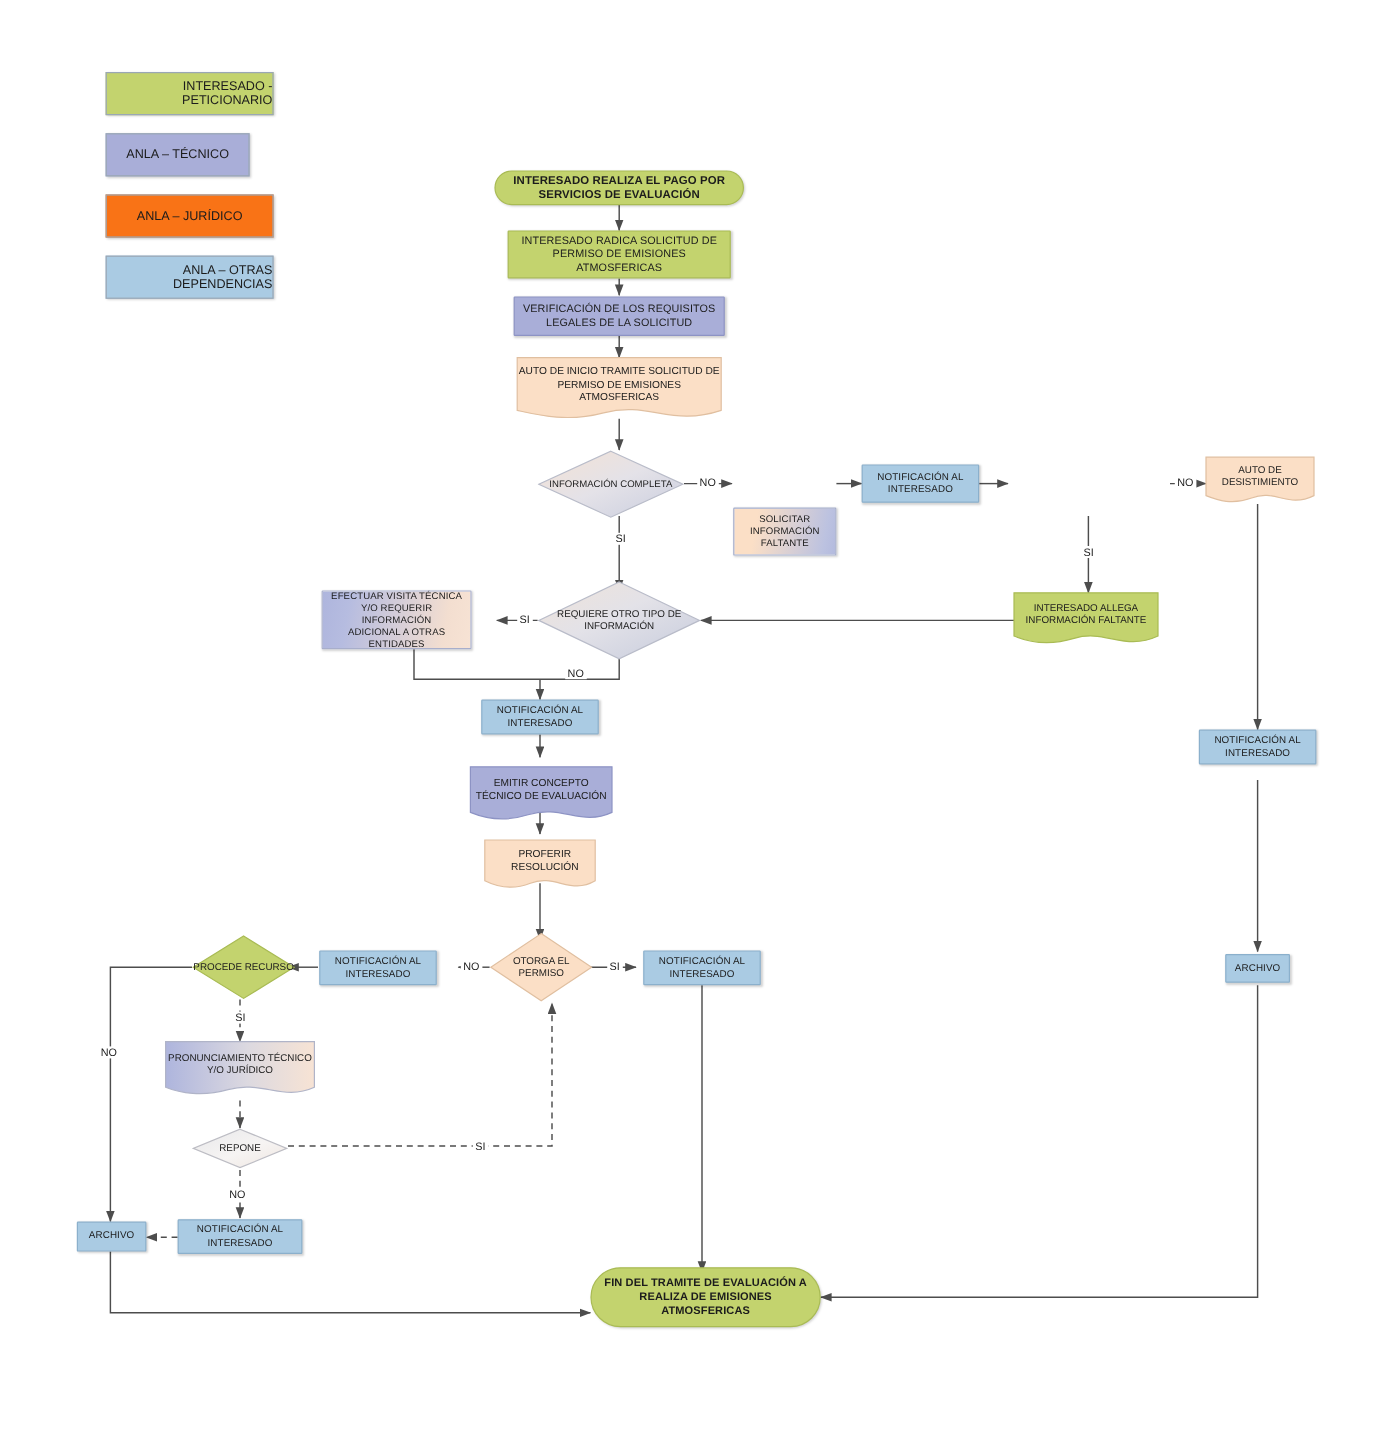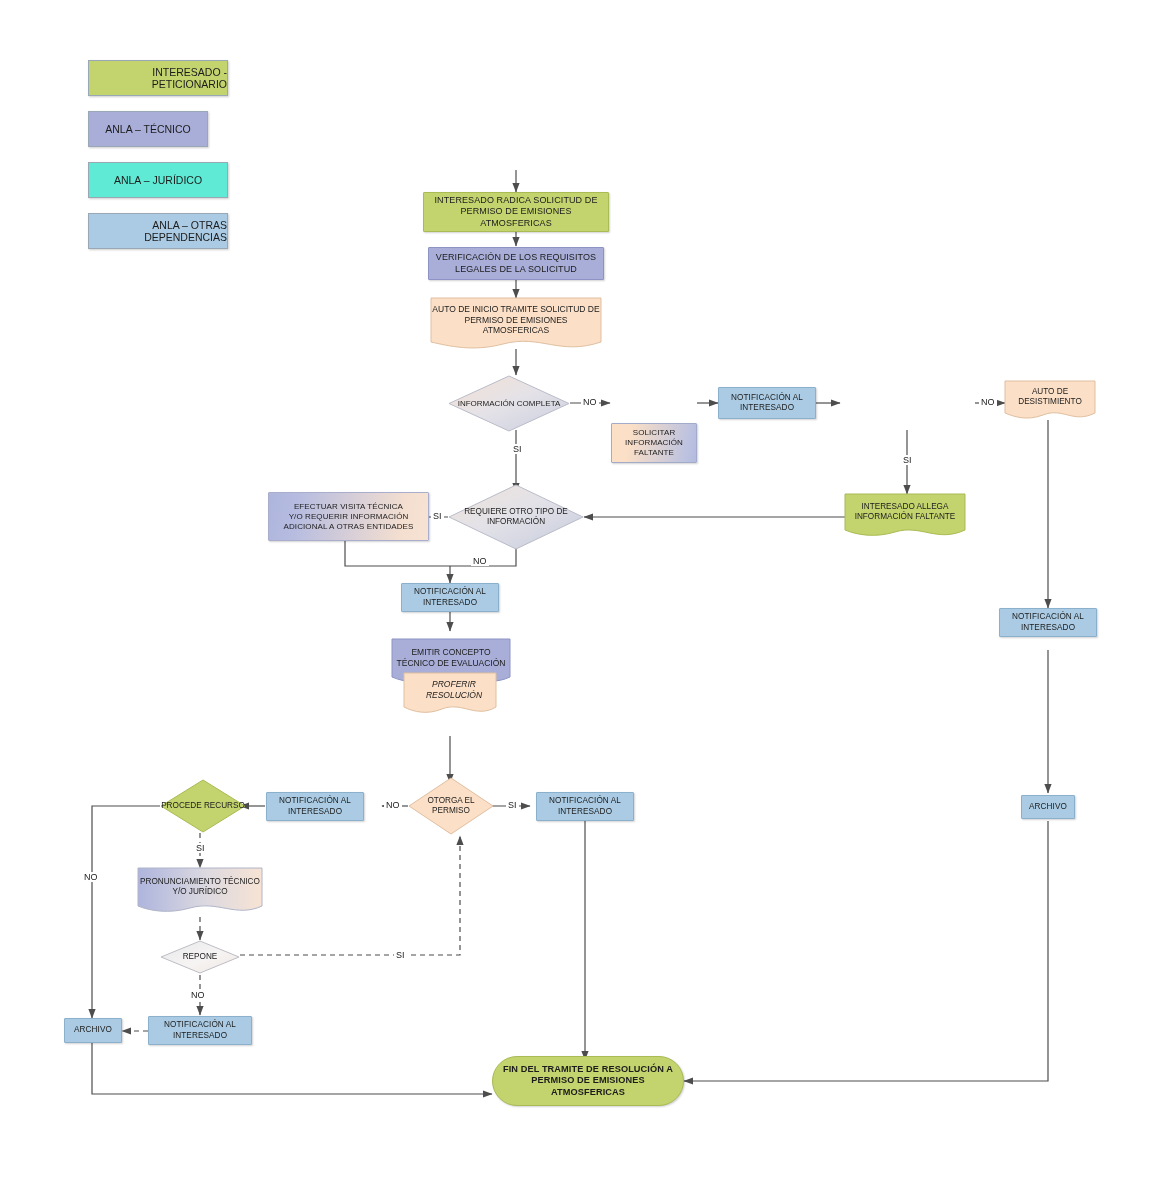--- a/index.html
+++ b/index.html
@@ -12,21 +12,21 @@
         letter-spacing:.1px;}
   .node span{display:block;padding:0 3px;}
 
   
   .rect{border:1px solid #9aa7b5;border-radius:1px;
         box-shadow:1px 1px 2px rgba(0,0,0,.18);}
 
   
   .fill-green{background:#c3d36e;border-color:#a9bb54;}
   .fill-purple{background:#a9aed8;border-color:#8d93c4;}
-  .fill-peach{background:#5eead4;border-color:#e8c3a3;}
+  .fill-peach{background:#f97316;border-color:#e8c3a3;}
   .fill-blue{background:#aacbe3;border-color:#8bb0cc;}
   .fill-grad-pb{background:linear-gradient(100deg,#fbdfc6 0%,#fbdfc6 22%,#bcc2e0 88%,#b3bade 100%);
                  border-color:#a2abc9;margin-top:40px;}
   .fill-grad-bp{background:linear-gradient(100deg,#aeb5dd 0%,#b6bce0 18%,#f3ded0 82%,#f7e3d4 100%);
                  border-color:#a8aecb;}
 
   
   .legend-box{position:absolute;box-sizing:border-box;display:flex;align-items:center;
               justify-content:center;font-size:10.5px;color:#1c1c1c;
               border:1px solid #9aa7b5;box-shadow:1px 1px 2px rgba(0,0,0,.2);text-align:right;}
@@ -123,20 +123,23 @@
 
     <g stroke="#4d4d4d" stroke-width="1.2" fill="none" stroke-dasharray="5,4" marker-end="url(#ah)">
       <path d="M200,833 L200,868"></path>
       <path d="M200,917 L200,940"></path>
       <path d="M200,975 L200,1015"></path>
       <path d="M148,1031 L122,1031"></path>
       <path d="M240,955 L460,955 L460,836"></path>
     </g>
   </svg>
 
+  <div class="node rect term fill-green" style="left:412px;top:142px;width:208px;height:29px;font-size:9.5px;">
+    <span>INTERESADO REALIZA EL PAGO POR SERVICIOS DE EVALUACIÓN</span>
+  </div>
 
   <div class="node rect fill-green" style="left:423px;top:192px;width:186px;height:40px;font-size:9px;text-align:center;">
     <span>INTERESADO RADICA SOLICITUD DE PERMISO DE EMISIONES ATMOSFERICAS</span>
   </div>
 
   <div class="node rect fill-purple" style="left:428px;top:247px;width:176px;height:33px;font-size:9px;">
     <span>VERIFICACIÓN DE LOS REQUISITOS LEGALES DE LA SOLICITUD</span>
   </div>
 
   <div class="doc" style="left:431px;top:298px;width:170px;height:54px;">
@@ -200,41 +203,41 @@
           <stop offset="100%" stop-color="#c6cbdc"></stop>
         </linearGradient>
       </defs>
       <path d="M68,1 L135,33 L68,65 L1,33 Z" fill="url(#g2)" stroke="#b9bcc9" stroke-width="1"></path>
     </svg>
     <div class="diatext" style="font-size:8.2px;">
       <span>REQUIERE OTRO TIPO DE INFORMACIÓN</span>
     </div>
   </div>
 
-  <div class="node rect fill-grad-bp" style="left:268px;top:492px;width:161px;height:49px;font-size:8px;
+  <div class="node rect fill-grad-bp" style="left:268px;top:492px;width:125px;height:49px;font-size:8px;
        flex-direction:column;padding:3px 0;">
     <span>EFECTUAR VISITA TÉCNICA</span>
     <span>Y/O REQUERIR INFORMACIÓN</span>
     <span>ADICIONAL A OTRAS ENTIDADES</span>
   </div>
 
   <div class="node rect fill-blue" style="left:401px;top:583px;width:98px;height:29px;font-size:8.2px;">
     <span>NOTIFICACIÓN AL INTERESADO</span>
   </div>
 
   <div class="doc" style="left:392px;top:639px;width:118px;height:48px;">
     <svg width="118" height="48" viewBox="0 0 118 48" preserveAspectRatio="none">
       <path d="M0,0 H118 V38 C92,50 76,31 48,40 C29,46 12,43 0,38 Z" fill="#a9aed8" stroke="#8d93c4" stroke-width="1"></path>
     </svg>
     <div class="doctext" style="height:38px;font-size:8.5px;">
       <span>EMITIR CONCEPTO TÉCNICO DE EVALUACIÓN</span>
     </div>
   </div>
 
-  <div class="doc" style="left:404px;top:673px;width:100px;height:44px;font-style:italic;">
+  <div class="doc" style="left:404px;top:700px;width:100px;height:44px;">
     <svg width="92" height="44" viewBox="0 0 92 44" preserveAspectRatio="none">
       <path d="M0,0 H92 V34 C72,46 58,28 38,36 C23,42 10,39 0,34 Z" fill="#fbdfc6" stroke="#e0bfa0" stroke-width="1"></path>
     </svg>
     <div class="doctext" style="height:34px;font-size:8.5px;">
       <span>PROFERIR RESOLUCIÓN</span>
     </div>
   </div>
 
   <div class="dia" style="left:408px;top:777px;width:86px;height:58px;">
     <svg width="86" height="58" viewBox="0 0 86 58">
@@ -304,21 +307,21 @@
 
   <div class="node rect fill-blue" style="left:999px;top:608px;width:98px;height:29px;font-size:8.2px;">
     <span>NOTIFICACIÓN AL INTERESADO</span>
   </div>
 
   <div class="node rect fill-blue" style="left:1021px;top:795px;width:54px;height:24px;font-size:8.2px;">
     <span>ARCHIVO</span>
   </div>
 
   <div class="node rect term fill-green" style="left:492px;top:1056px;width:192px;height:50px;font-size:9.2px;">
-    <span>FIN DEL TRAMITE DE RESOLUCIÓN A PERMISO DE EMISIONES ATMOSFERICAS</span>
+    <span>FIN DEL TRAMITE DE EVALUACIÓN A REALIZA DE EMISIONES ATMOSFERICAS</span>
   </div>
 
   <div class="lbl" style="left:581px;top:397px;">NO</div>
   <div class="lbl" style="left:511px;top:444px;">SI</div>
   <div class="lbl" style="left:979px;top:397px;">NO</div>
   <div class="lbl" style="left:901px;top:455px;">SI</div>
   <div class="lbl" style="left:431px;top:511px;">SI</div>
   <div class="lbl" style="left:471px;top:556px;">NO</div>
   <div class="lbl" style="left:384px;top:800px;">NO</div>
   <div class="lbl" style="left:506px;top:800px;">SI</div>

